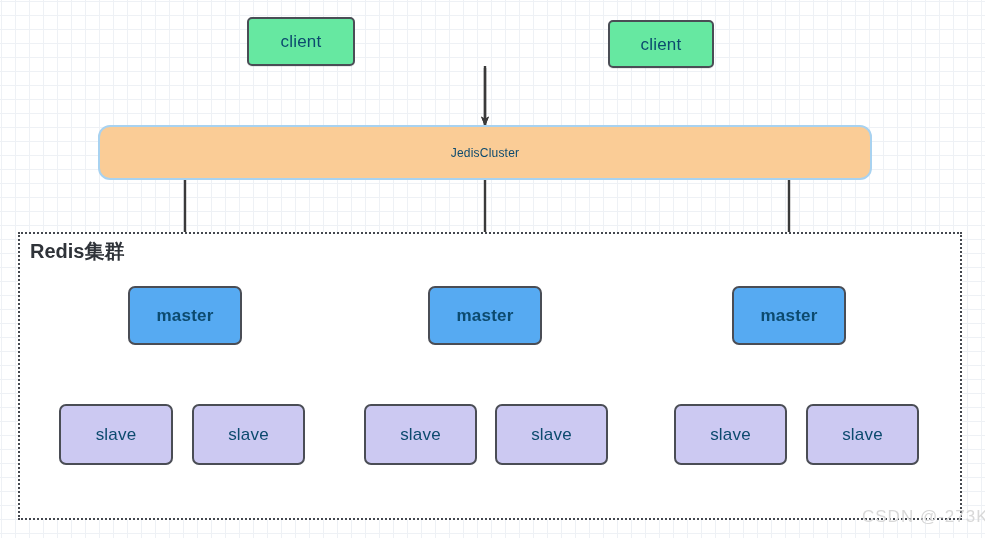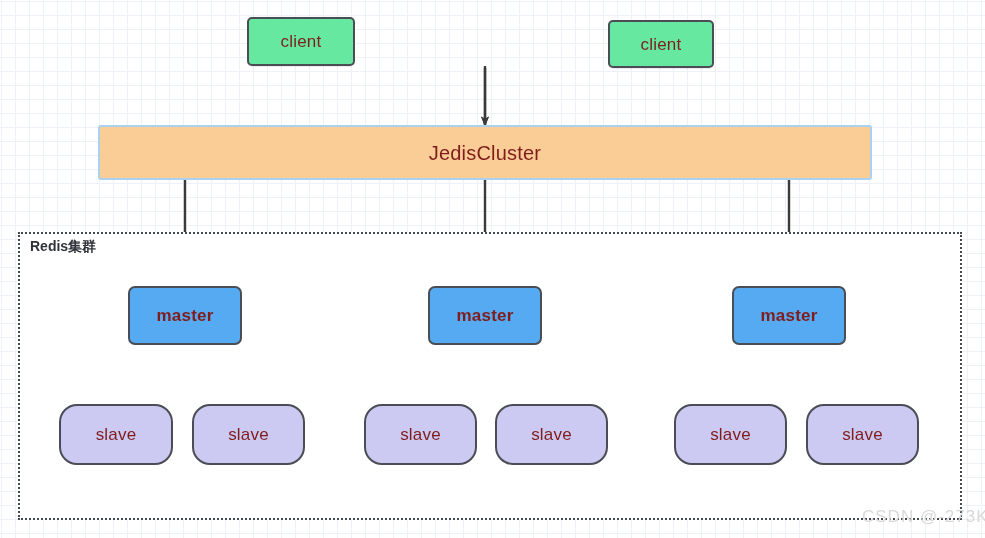--- a/index.html
+++ b/index.html
@@ -29,58 +29,58 @@
     height: 538px;
     pointer-events: none;
   }
   .node {
     position: absolute;
     box-sizing: border-box;
     display: flex;
     align-items: center;
     justify-content: center;
     border-radius: 5px;
-    color: #7f1d1d;
+    color: #0c4a6e;
     font-size: 17px;
     letter-spacing: 0.2px;
     line-height: 1;
     z-index: 3;
   }
   .node-client {
     background: #66e8a1;
     border: 2px solid #4a4d55;
     box-shadow: 0 1px 0 rgba(0,0,0,0.08);
   }
   .node-jedis {
     background: #facc96;
     border: 2px solid #a8d2f0;
-    border-radius: 3px;
-    font-size: 20px;
+    border-radius: 12px;
+    font-size: 12px;
   }
   .node-master {
     background: #56aaf2;
     border: 2px solid #4a4d55;
     border-radius: 7px;
     font-weight: bold;
   }
   .node-slave {
     background: #ccc9f2;
     border: 2px solid #4a4d55;
-    border-radius: 18px;
+    border-radius: 7px;
   }
   .cluster-box {
     position: absolute;
     box-sizing: border-box;
     background: #ffffff;
     border: 2px dotted #44484f;
     z-index: 1;
   }
   .cluster-label {
     position: absolute;
-    font-size: 14px;
+    font-size: 20px;
     font-weight: bold;
     color: #2f3339;
     z-index: 2;
     white-space: nowrap;
   }
   .watermark {
     position: absolute;
     font-size: 17px;
     color: #d8d8d8;
     letter-spacing: 1px;

